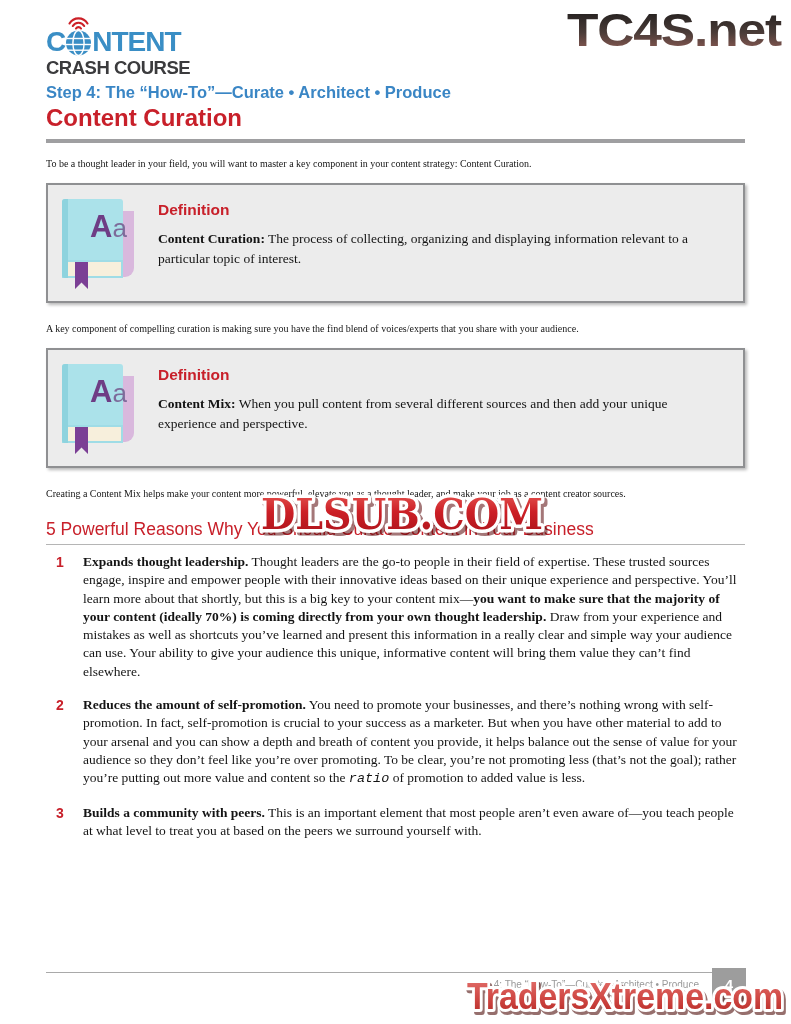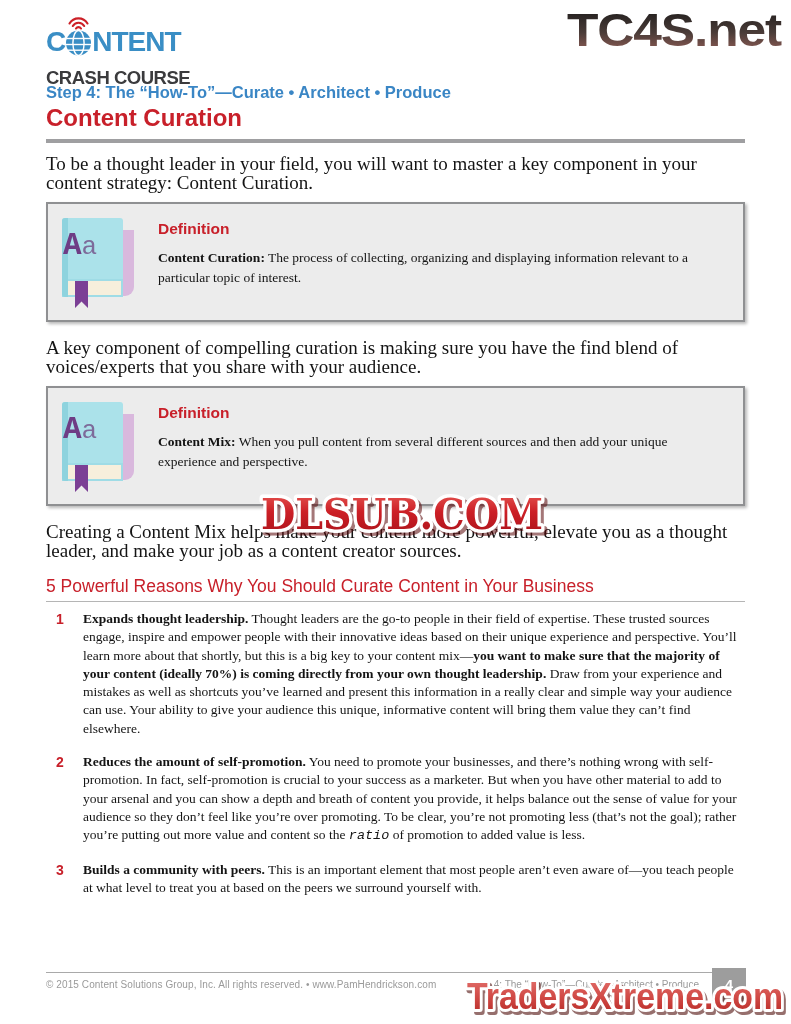--- a/index.html
+++ b/index.html
@@ -21,40 +21,40 @@
   .logo-line1 {
     display: flex; align-items: flex-end;
     font-family: "Liberation Sans", sans-serif;
     font-weight: bold; font-size: 28px; line-height: 26px;
     color: #3a8ec5; letter-spacing: -1px;
   }
   .logo-globe { margin: 0 0px -1px 0px; display: block; }
   .logo-line2 {
     font-family: "Liberation Sans", sans-serif;
     font-weight: bold; font-size: 18.5px; line-height: 19px;
-    color: #3b3b3d; letter-spacing: -0.5px; margin-top: 13px;
+    color: #3b3b3d; letter-spacing: -0.5px; margin-top: 3px;
   }
 
   
   .step-heading {
     margin-top: 20px;
     font-family: "Liberation Sans", sans-serif;
     font-weight: bold; font-size: 16.5px; line-height: 20px;
     color: #3a86c5;
   }
   .page-title {
     margin: 3px 0 8px 0;
     font-family: "Liberation Sans", sans-serif;
     font-weight: bold; font-size: 24px; line-height: 26px;
     color: #c8202a;
   }
   .hr-thick { height: 4px; background: #9f9fa1; border: 0; margin-bottom: 11px; }
   .hr-thin  { height: 1px; background: #b5b5b5; border: 0; margin: 4px 0 8px 0; }
 
-  p.body-text { font-size: 19px; line-height: 19px; color: #141414; }
+  p.body-text { font-size: 10px; line-height: 19px; color: #141414; }
   .mt16 { margin-top: 16px; }
 
   
   .defbox {
     margin-top: 10px;
     background: #ececec;
     border: 2px solid #8f9092;
     box-shadow: 2px 2px 3px rgba(0,0,0,0.28);
     padding: 14px 18px 16px 14px;
     display: flex; gap: 18px; align-items: flex-start;
@@ -68,21 +68,21 @@
   .def-term { font-weight: bold; }
 
   
   .book { position: relative; width: 78px; height: 86px; flex-shrink: 0; }
   .book .back  { position: absolute; left: 16px; top: 12px; width: 56px; height: 66px; background: #d9b8dd; border-radius: 0 0 9px 0; }
   .book .cover { position: absolute; left: 0; top: 0; width: 61px; height: 63px; background: #abe2ea; border-radius: 3px 3px 0 0; }
   .book .spine { position: absolute; left: 0; top: 0; width: 6px; height: 79px; background: #8ed3de; border-radius: 3px 0 0 3px; }
   .book .pages { position: absolute; left: 0; top: 61px; width: 61px; height: 18px; background: #f7efdc; border: 2px solid #9fdce6; }
   .book .bookmark { position: absolute; left: 13px; top: 63px; width: 13px; height: 27px; background: #7b3f95;
     clip-path: polygon(0 0, 100% 0, 100% 100%, 50% 76%, 0 100%); }
-  .book .aa { position: absolute; left: 1px; top: 12px; font-family: Liberation Mono, monospace; line-height: 1; }
+  .book .aa { position: absolute; left: 28px; top: 12px; font-family: Liberation Sans, sans-serif; line-height: 1; }
   .book .aa .big   { font-size: 31px; font-weight: bold; color: #6e3d85; }
   .book .aa .small { font-size: 26px; font-weight: normal; color: #7d6b9a; }
 
   
   .section-heading {
     margin-top: 16px;
     font-family: "Liberation Sans", sans-serif;
     font-weight: normal; font-size: 17.5px; line-height: 21px;
     color: #c8202a;
   }
@@ -241,17 +241,16 @@
       </li>
       <li>
         <span class="num">3</span>
         <span class="lead-bold">Builds a community with peers.</span><span> This is an important element that most people aren’t even aware of—you teach people at what level to treat you at based on the peers we surround yourself with.</span>
       </li>
     </ol>
 
   </div>
 
   <div class="footer-rule"></div>
-  <div class="footer-left">© 2015 Content Solutions Group, Inc. All rights reserved. • www.PamHendrickson.com</div>
   <div class="footer-right">Step 4: The “How-To”—Curate • Architect • Produce</div>
   <div class="page-num-box">4</div>
 
 </div>
 
 </body></html>

